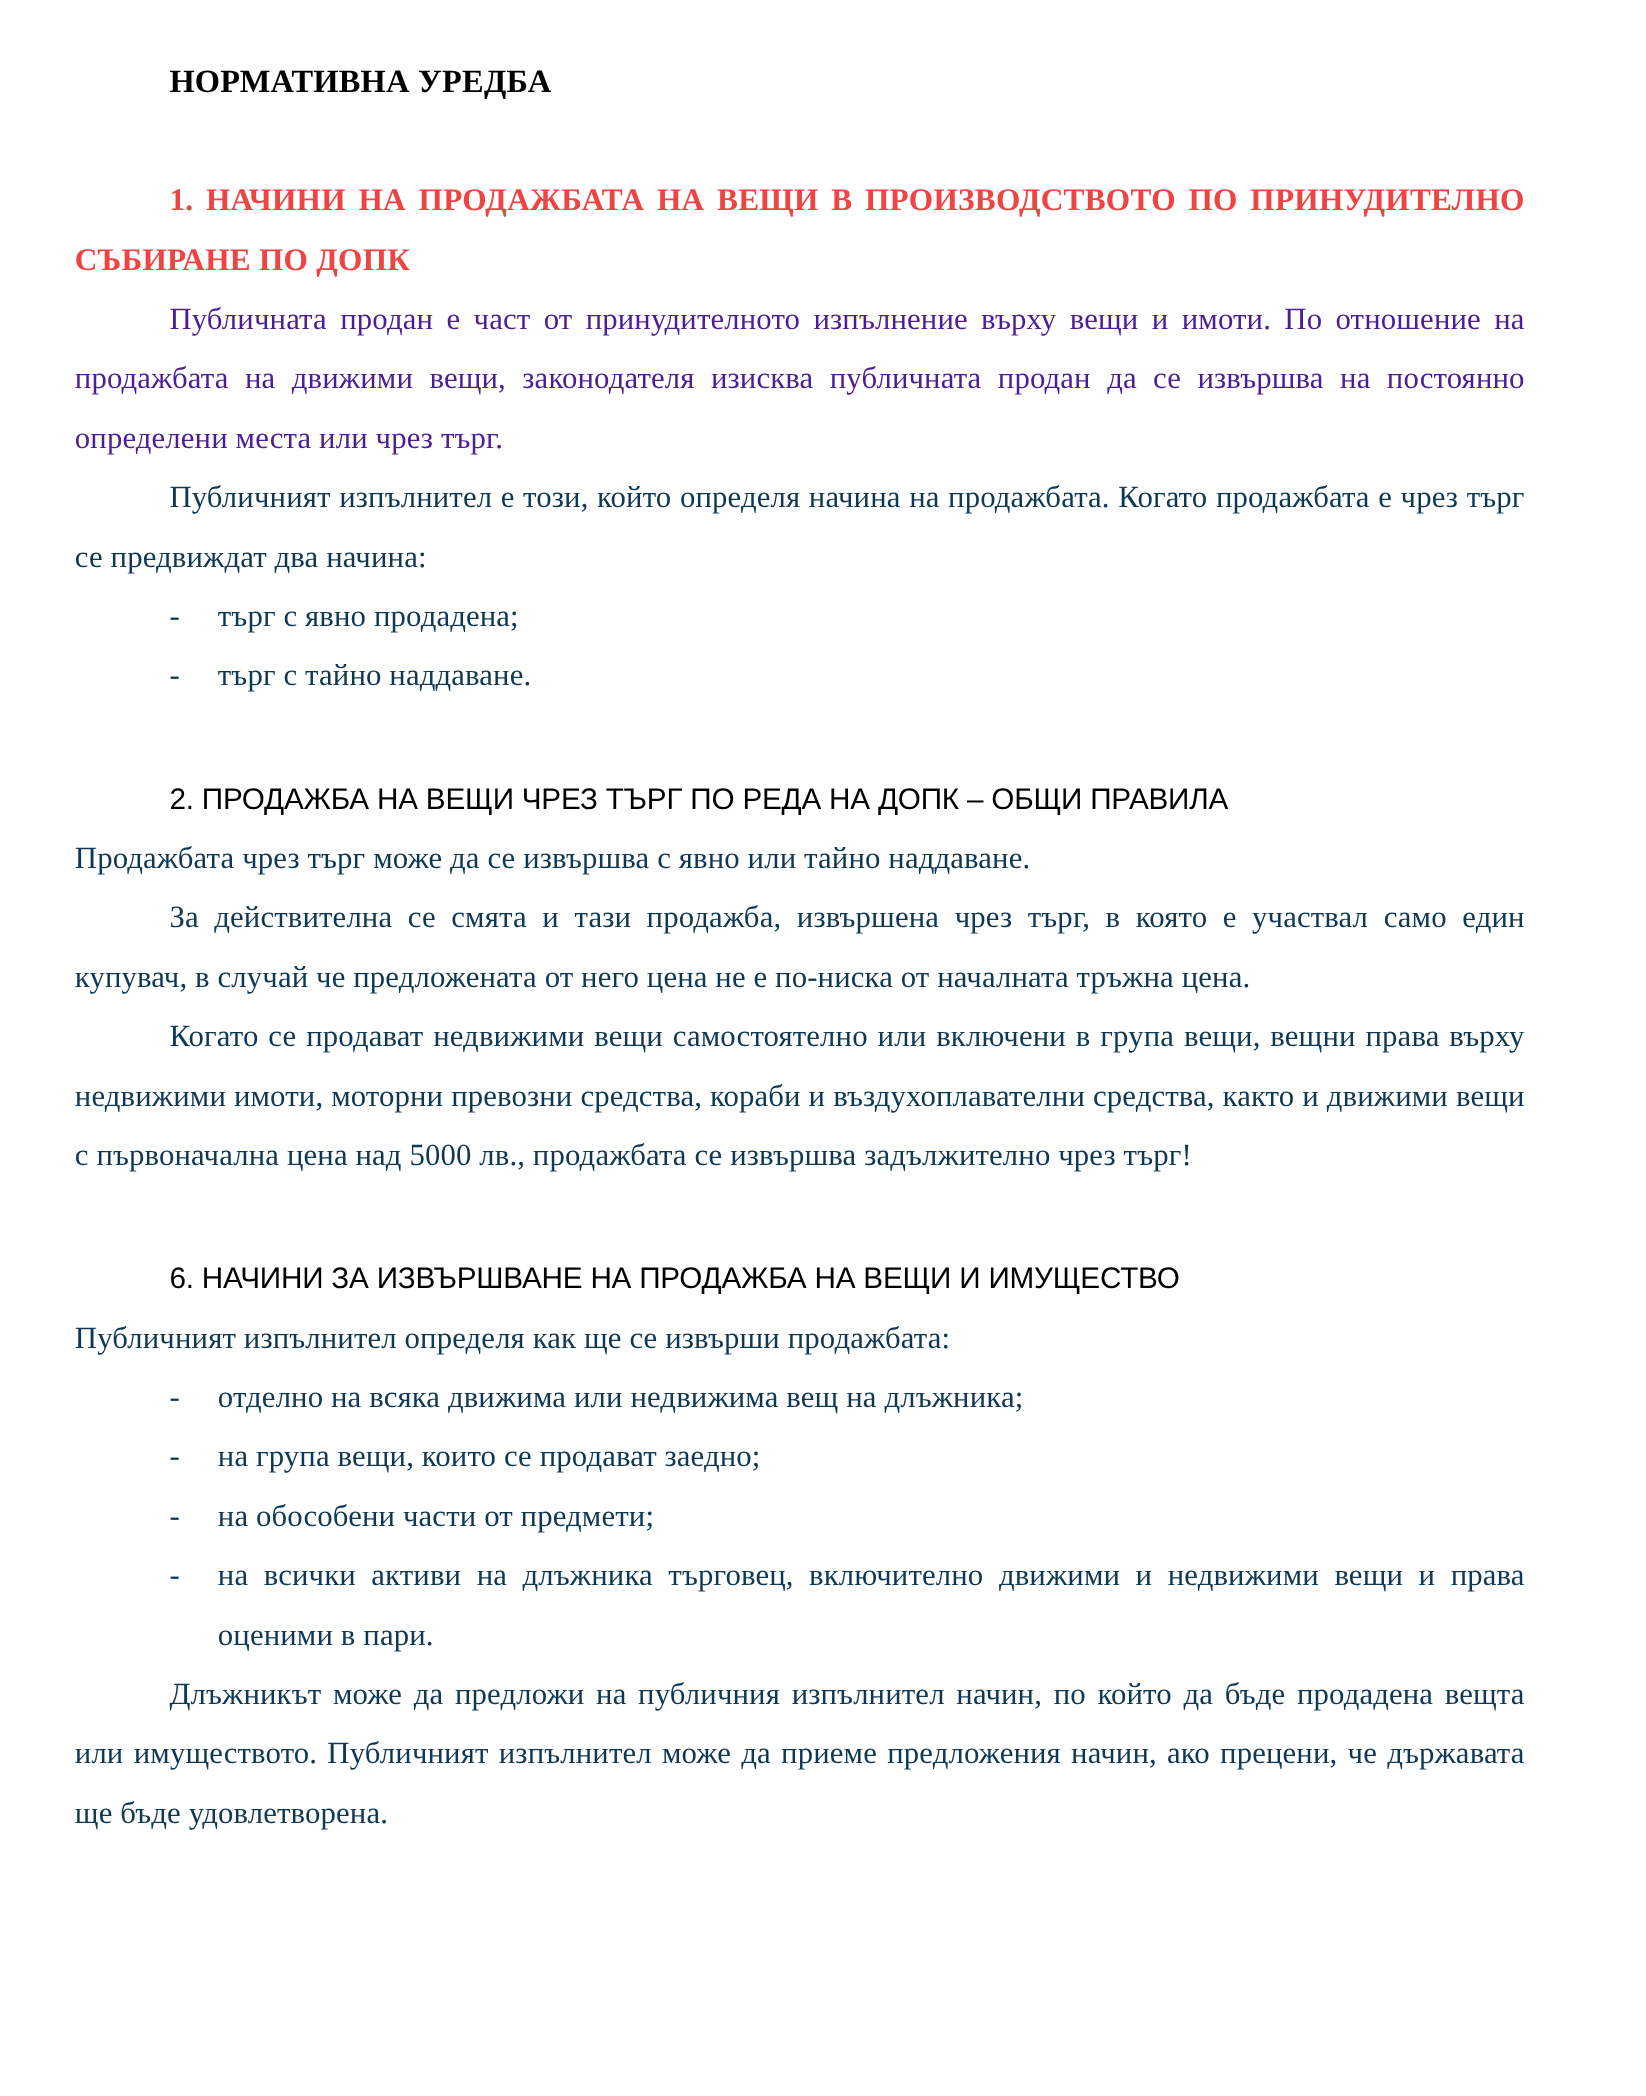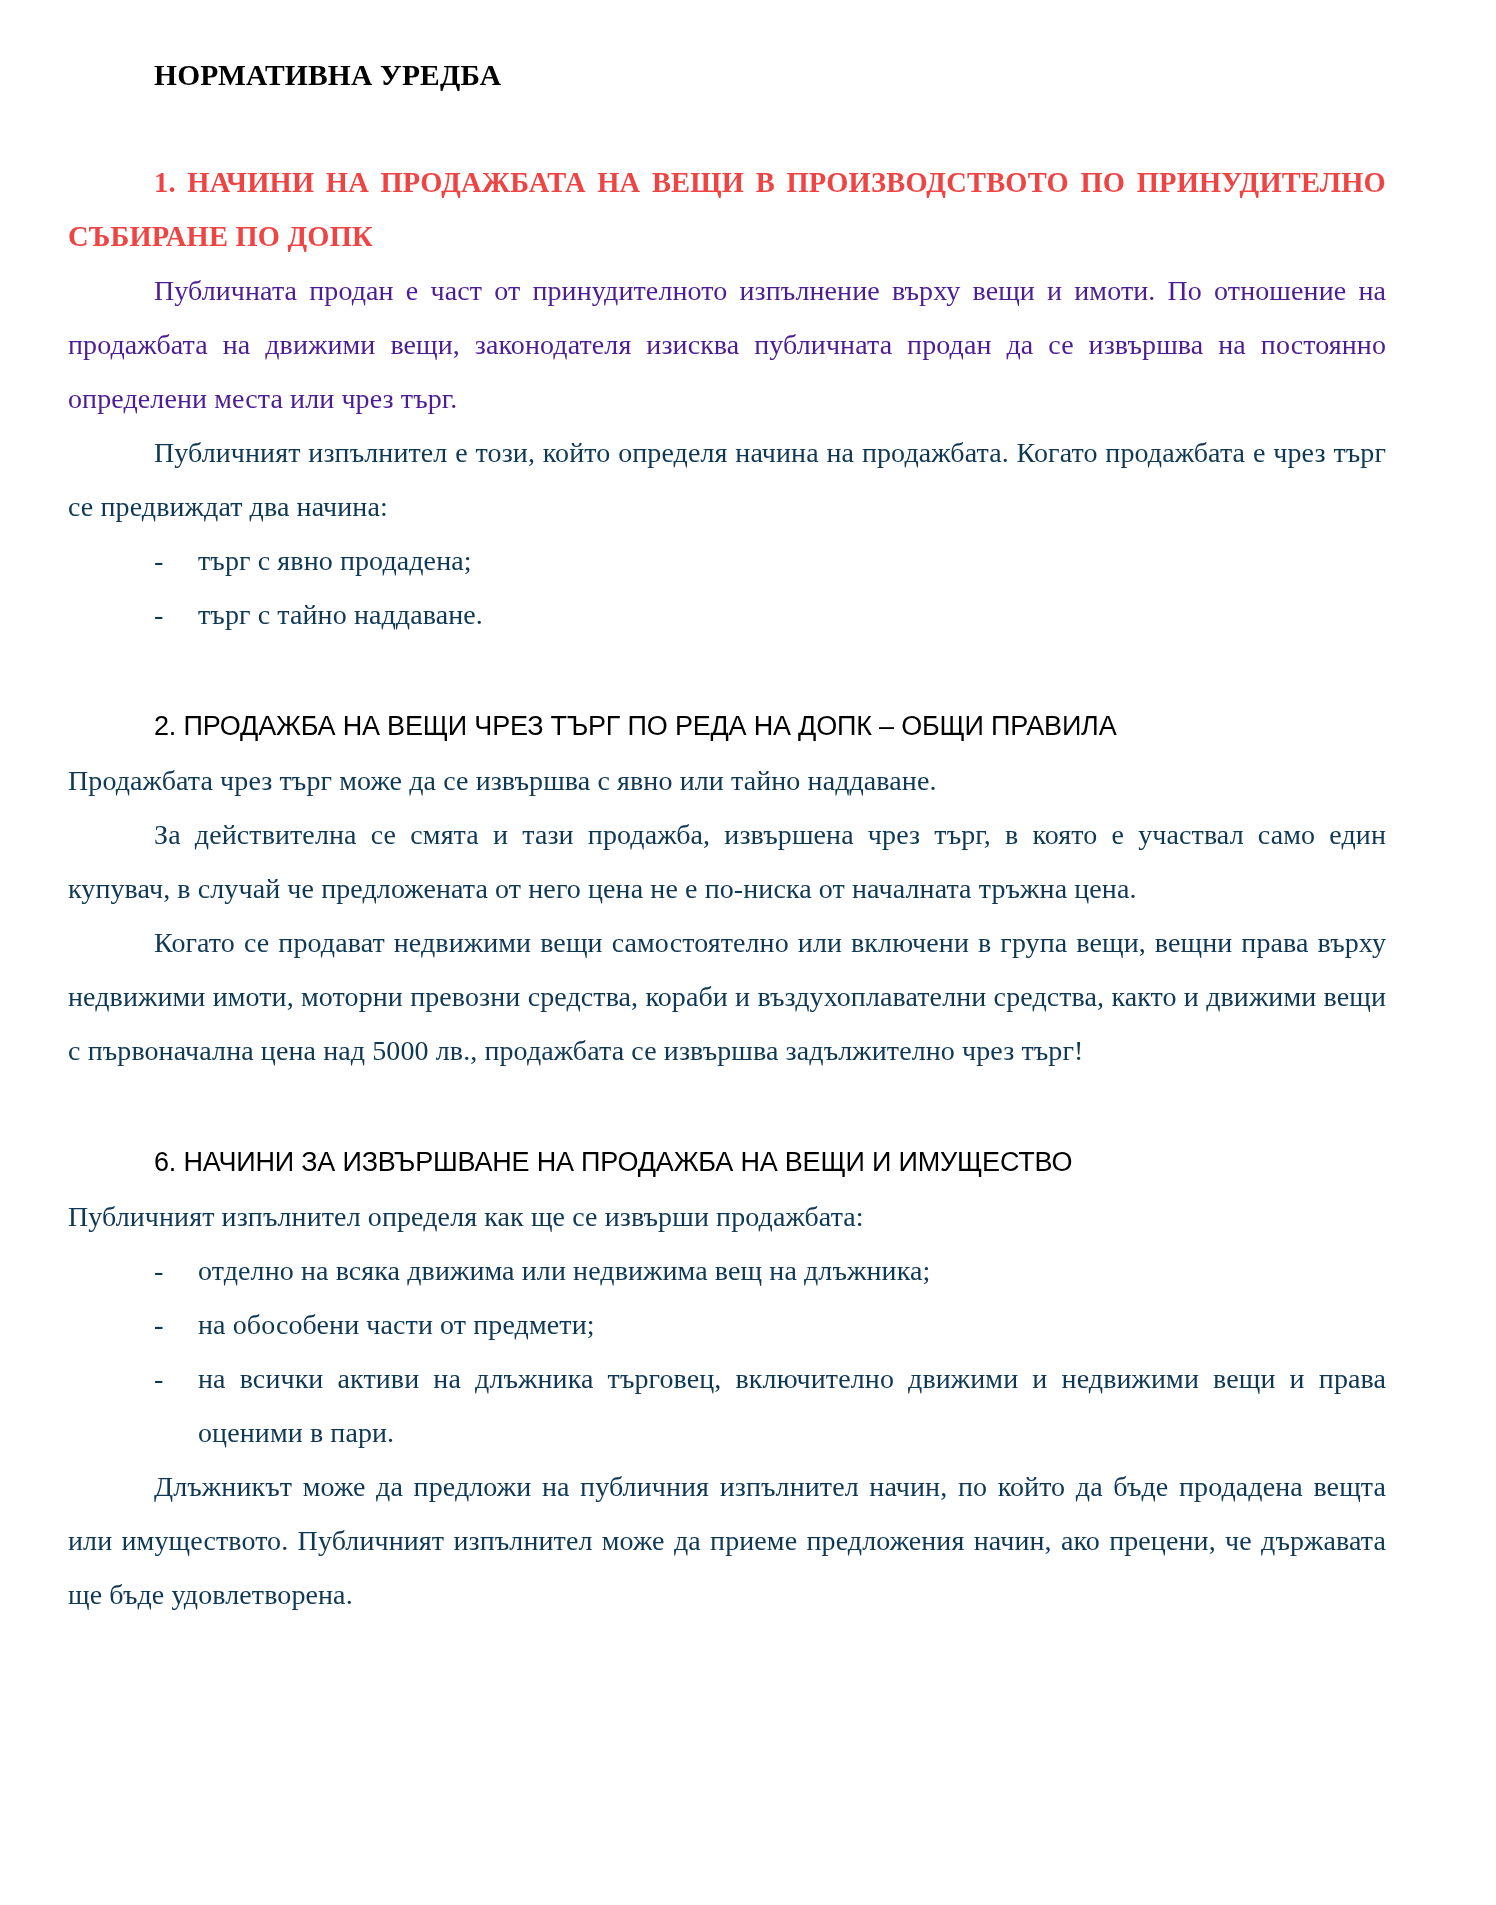--- a/index.html
+++ b/index.html
@@ -167,20 +167,21 @@
 
     <p class="para noind">Публичният изпълнител определя как ще се извърши продажбата:</p>
 
     <ul class="blist">
       <li class="blist-item">
         <span class="dash">-</span>
         <span>отделно на всяка движима или недвижима вещ на длъжника;</span>
       </li>
       <li class="blist-item">
         <span class="dash">-</span>
+        <span>на група вещи, които се продават заедно;</span>
       </li>
       <li class="blist-item">
         <span class="dash">-</span>
         <span>на обособени части от предмети;</span>
       </li>
       <li class="blist-item">
         <span class="dash">-</span>
         <span>на всички активи на длъжника търговец, включително движими и недвижими вещи и права оценими в пари.</span>
       </li>
     </ul>

